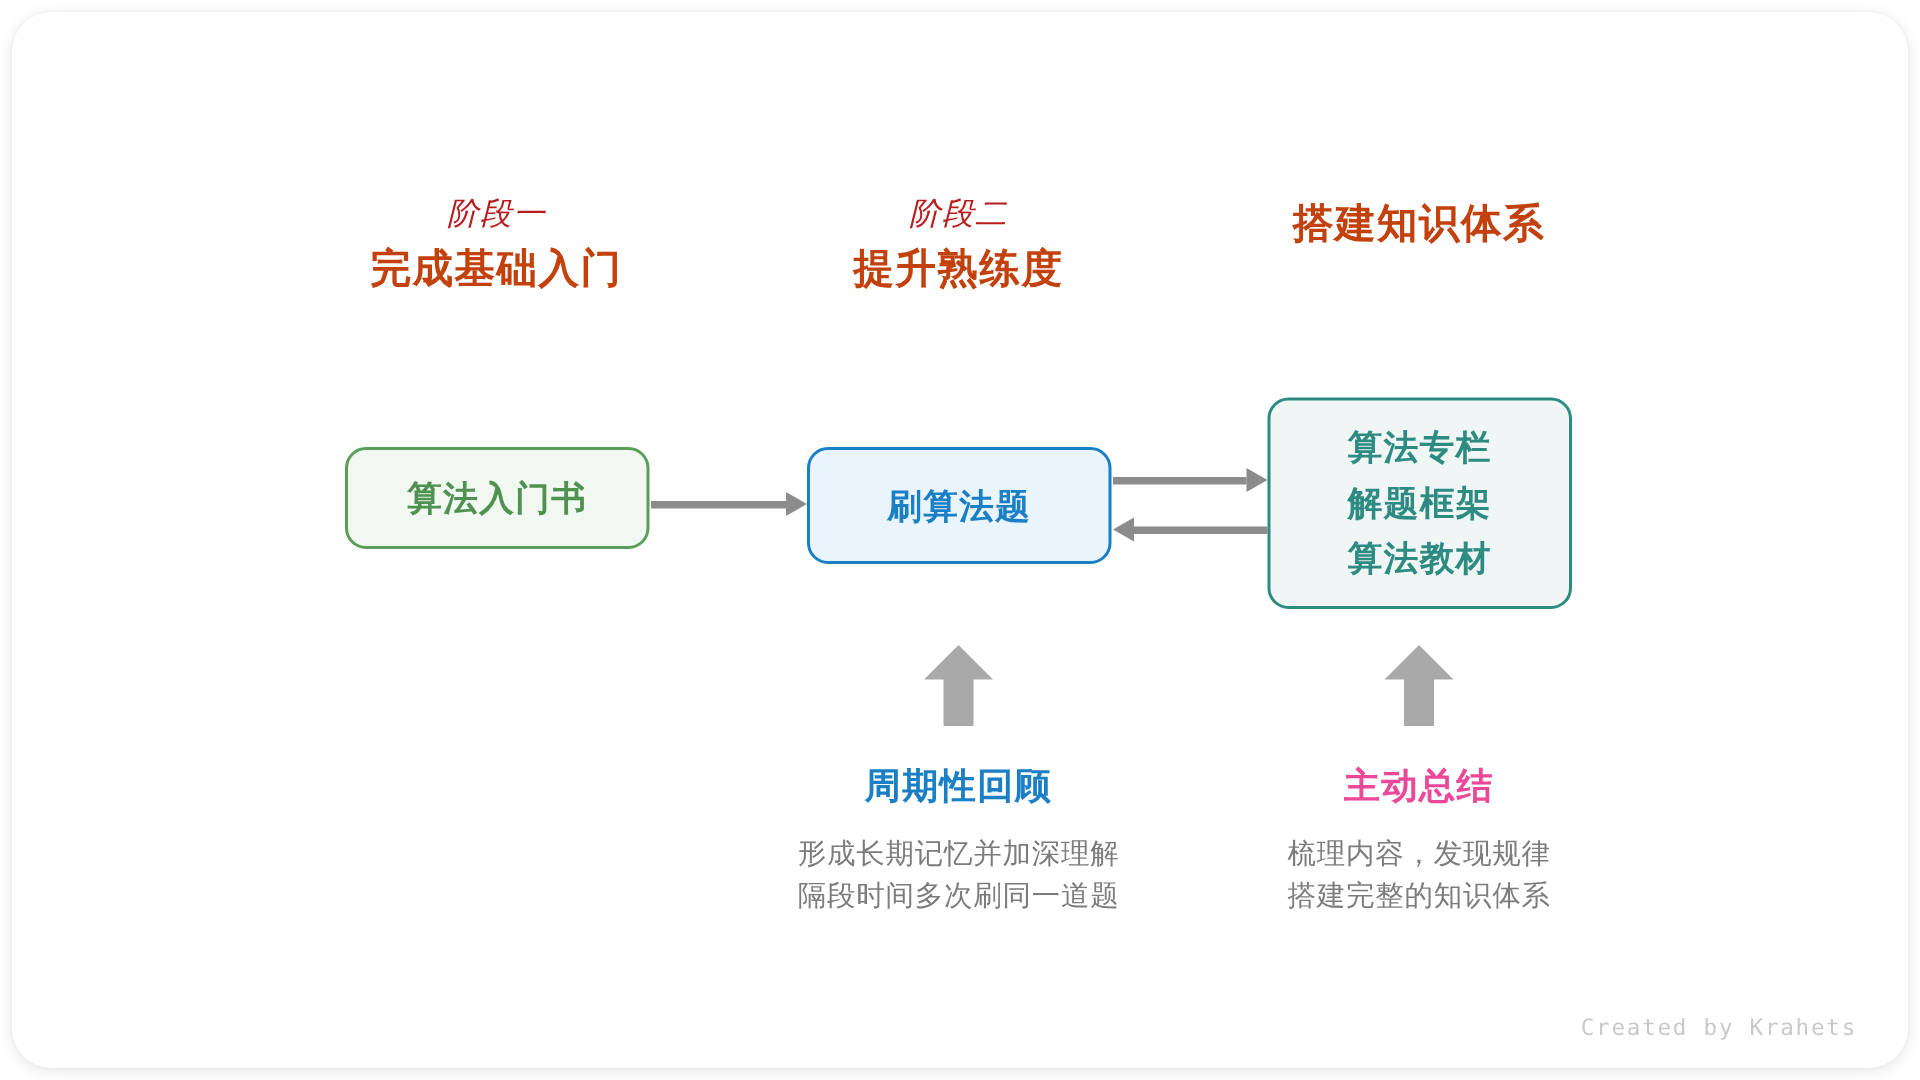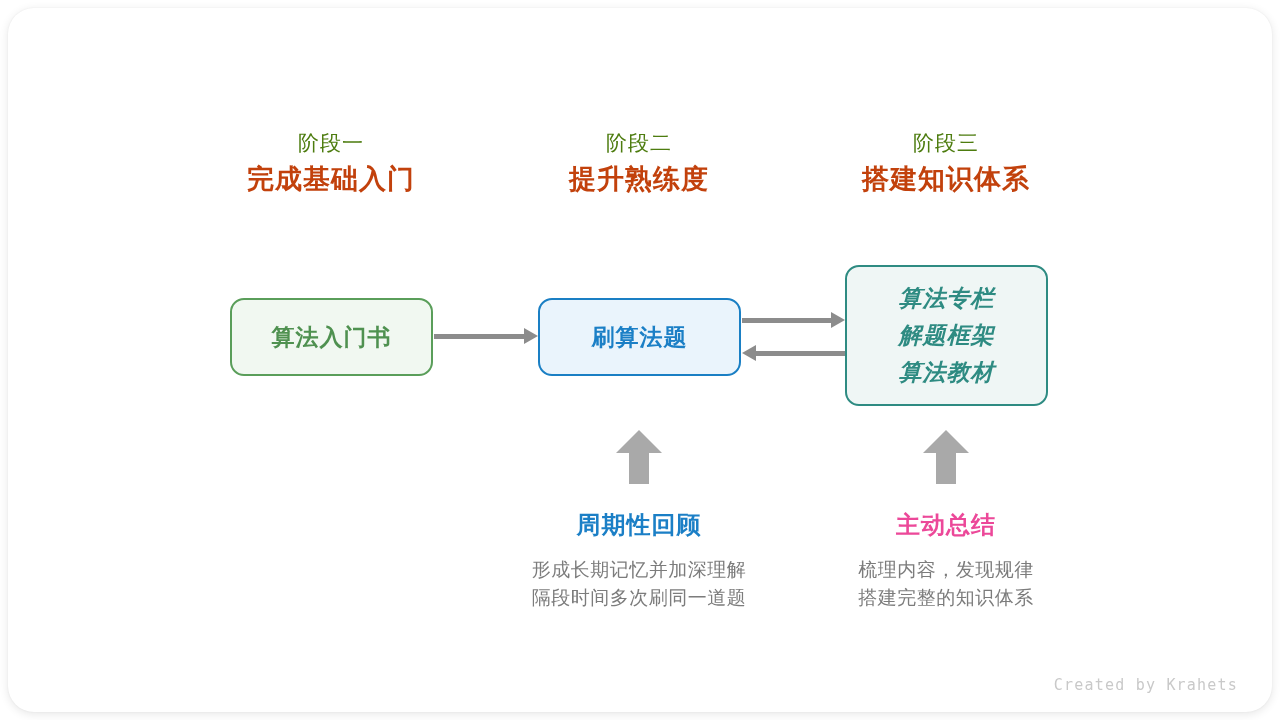--- a/index.html
+++ b/index.html
@@ -32,24 +32,25 @@
   }
 
   
   .stage {
     position: absolute;
     text-align: center;
     width: 260px;
   }
   .stage-index {
     font-size: 21px;
-    color: #4d7c0f;
+    color: #b91c1c;
     font-weight: 400;
     letter-spacing: 1px;
     line-height: 30px;
+    font-style: italic;
   }
   .stage-title {
     font-size: 27px;
     color: #c2410c;
     font-weight: bold;
     letter-spacing: 1px;
     line-height: 34px;
     margin-top: 4px;
   }
 
@@ -77,21 +78,20 @@
     border: 2px solid #1a7fc4;
     background: #eaf4fc;
     color: #1b7fc6;
     font-size: 23px;
   }
   .node-teal {
     border: 2px solid #2e8b82;
     background: #eff6f5;
     color: #2e8b82;
     font-size: 23px;
-    font-style: italic;
   }
 
   
   .h-arrow {
     position: absolute;
     height: 22px;
   }
   .h-arrow .shaft {
     position: absolute;
     left: 0;
@@ -184,25 +184,24 @@
     <div class="stage-index">阶段一</div>
     <div class="stage-title">完成基础入门</div>
   </div>
 
   <div class="stage" style="left:509px; top:128px;">
     <div class="stage-index">阶段二</div>
     <div class="stage-title">提升熟练度</div>
   </div>
 
   <div class="stage" style="left:816px; top:128px;">
-    <div class="stage-index">阶段三</div>
     <div class="stage-title">搭建知识体系</div>
   </div>
 
-  <div class="node node-green" style="left:230px; top:298px; width:203px; height:78px;">
+  <div class="node node-green" style="left:230px; top:298px; width:203px; height:68px;">
     <div class="line">算法入门书</div>
   </div>
 
   <div class="node node-blue" style="left:538px; top:298px; width:203px; height:78px;align-items:center;">
     <div class="line">刷算法题</div>
   </div>
 
   <div class="node node-teal" style="left:845px; top:265px; width:203px; height:141px;">
     <div class="line">算法专栏</div>
     <div class="line">解题框架</div>

